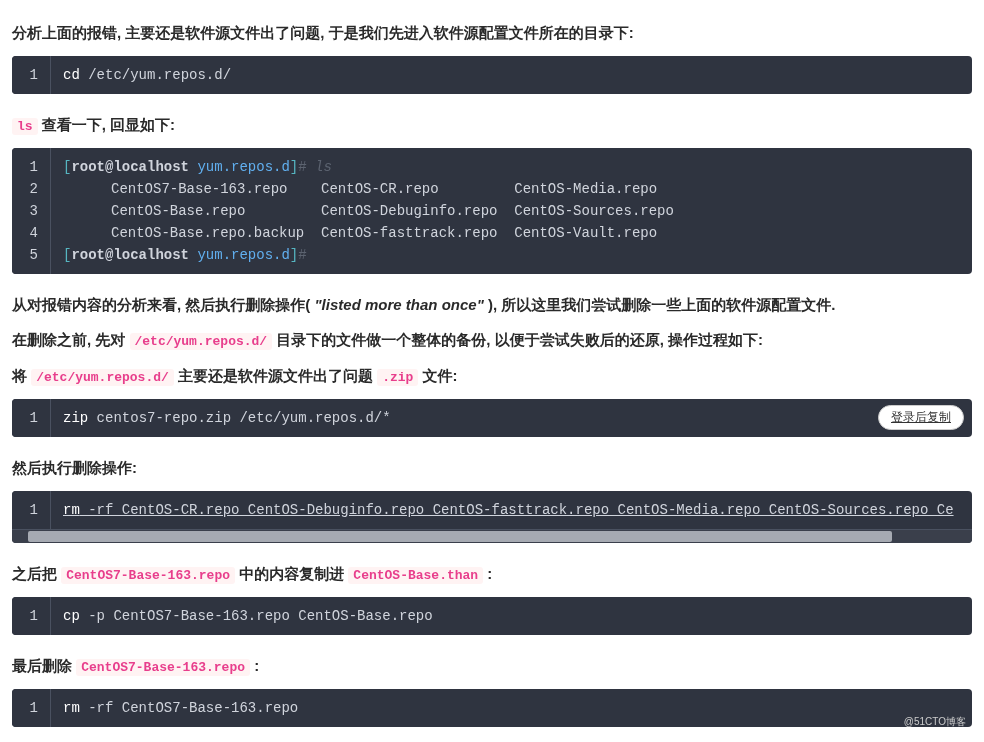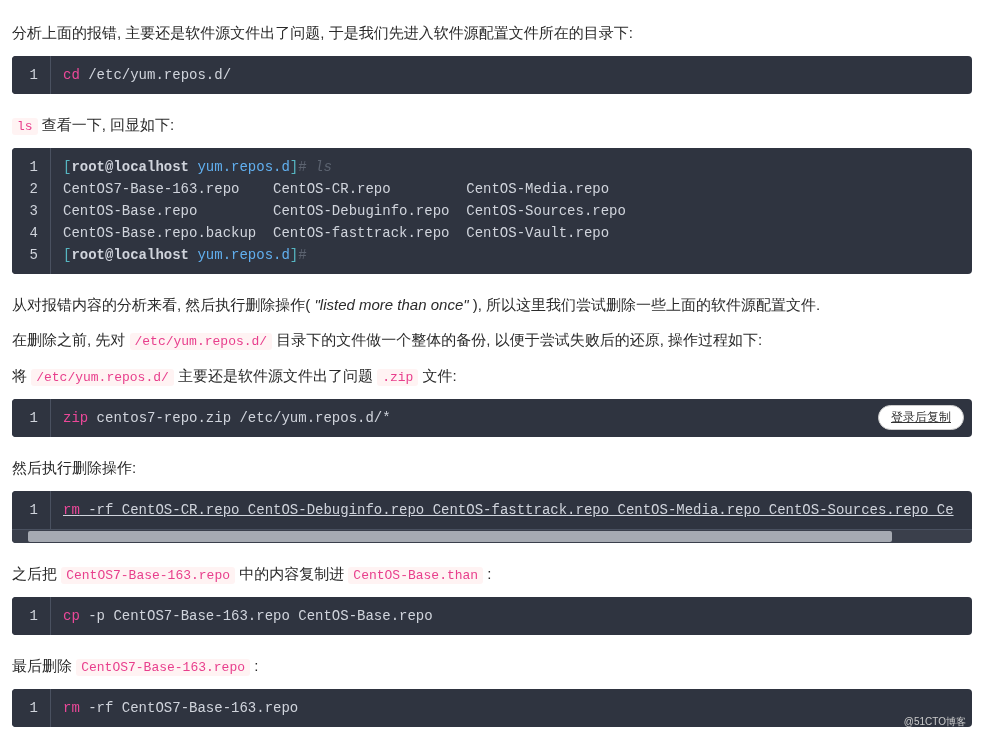--- a/index.html
+++ b/index.html
@@ -1,32 +1,32 @@
 <!DOCTYPE html>
 <html><head>
 <meta charset="utf-8">
 <style>
 * { margin: 0; padding: 0; box-sizing: border-box; }
 body { font-family: -apple-system, BlinkMacSystemFont, "Segoe UI", "PingFang SC", "Microsoft YaHei", sans-serif; font-size: 15px; color: #333; line-height: 1.7; padding: 12px; background: #fff; }
-.para { margin: 8px 0 10px 0; color: #2a2a2a; }
+.para { margin: 8px 0 10px 0; color: #2a2a2a; font-weight: bold; }
 .code-inline { background: #fff3f3; color: #e83e8c; padding: 1px 5px; border-radius: 3px; font-family: Consolas, Monaco, "Courier New", monospace; font-size: 13px; }
 .codeblock { background: #2f3440; border-radius: 4px; margin: 10px 0 18px 0; position: relative; overflow: hidden; }
 .codeblock-inner { display: flex; }
 .gutter { background: #2f3440; padding: 8px 0; border-right: 1px solid #4a5160; flex-shrink: 0; }
 .gutter .ln { color: #d0d4dc; text-align: right; padding: 0 12px; font-family: Consolas, Monaco, "Courier New", monospace; font-size: 14px; line-height: 22px; min-width: 38px; }
 .codearea { padding: 8px 12px; font-family: Consolas, Monaco, "Courier New", monospace; font-size: 14px; line-height: 22px; flex-grow: 1; overflow-x: auto; white-space: pre; color: #d0d4dc; }
-.tok-cmd { color: #ec4899; }
+.tok-cmd { color: #ffffff; }
 .tok-path { color: #d0d4dc; }
 .tok-flag { color: #d0d4dc; }
 .tok-prompt1 { color: #56b6c2; }
 .tok-host { color: #d0d4dc; font-weight: bold; }
 .tok-dir { color: #61afef; }
 .tok-hash { color: #5c6370; }
 .tok-ls { color: #5c6370; font-style: italic; }
-.tok-file { color: #d0d4dc; }
+.tok-file { color: #d0d4dc; margin-left: 48px; }
 .copy-btn { position: absolute; top: 6px; right: 8px; background: #fff; border: 1px solid #ccc; border-radius: 14px; padding: 3px 12px; font-size: 12px; color: #333; cursor: pointer; text-decoration: underline; }
 .scrollbar-track { height: 14px; background: #3a3f4b; border-top: 1px solid #4a5160; position: relative; }
 .scrollbar-thumb { position: absolute; left: 16px; top: 1px; height: 11px; width: 90%; background: #a6aab2; border-radius: 2px; }
 .watermark { position: fixed; bottom: 12px; right: 18px; color: #ccc; font-size: 10px; pointer-events: none; }
 .italic-q { font-style: italic; }
 </style>
 </head>
 <body>
 
 <p class="para">分析上面的报错, 主要还是软件源文件出了问题, 于是我们先进入软件源配置文件所在的目录下:</p>

